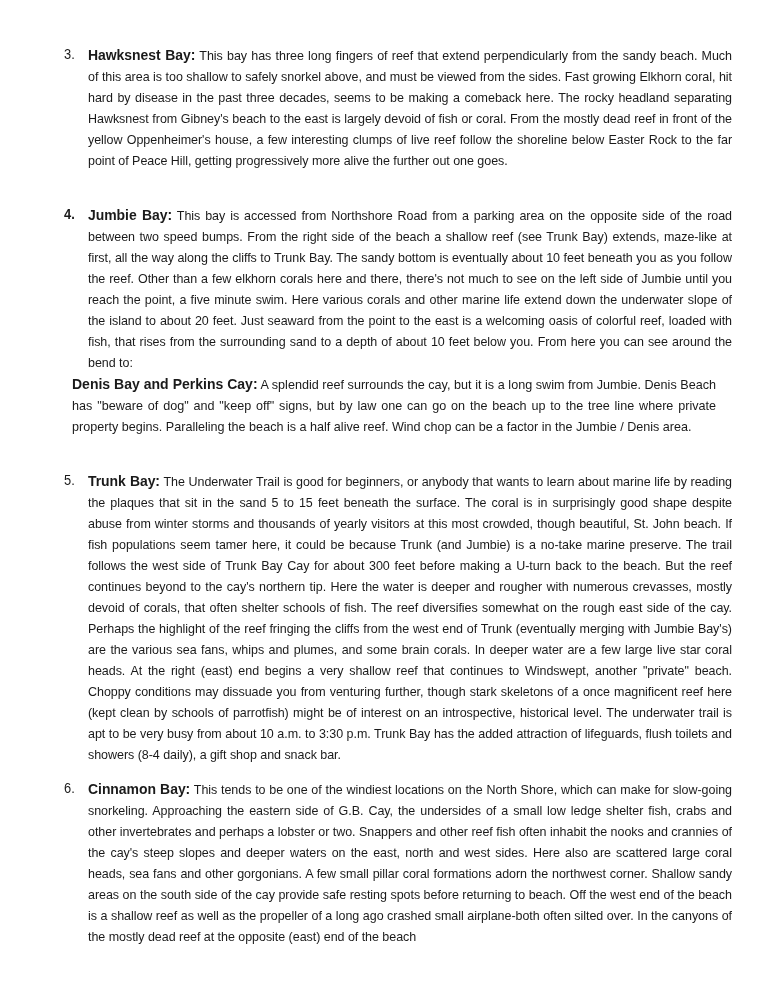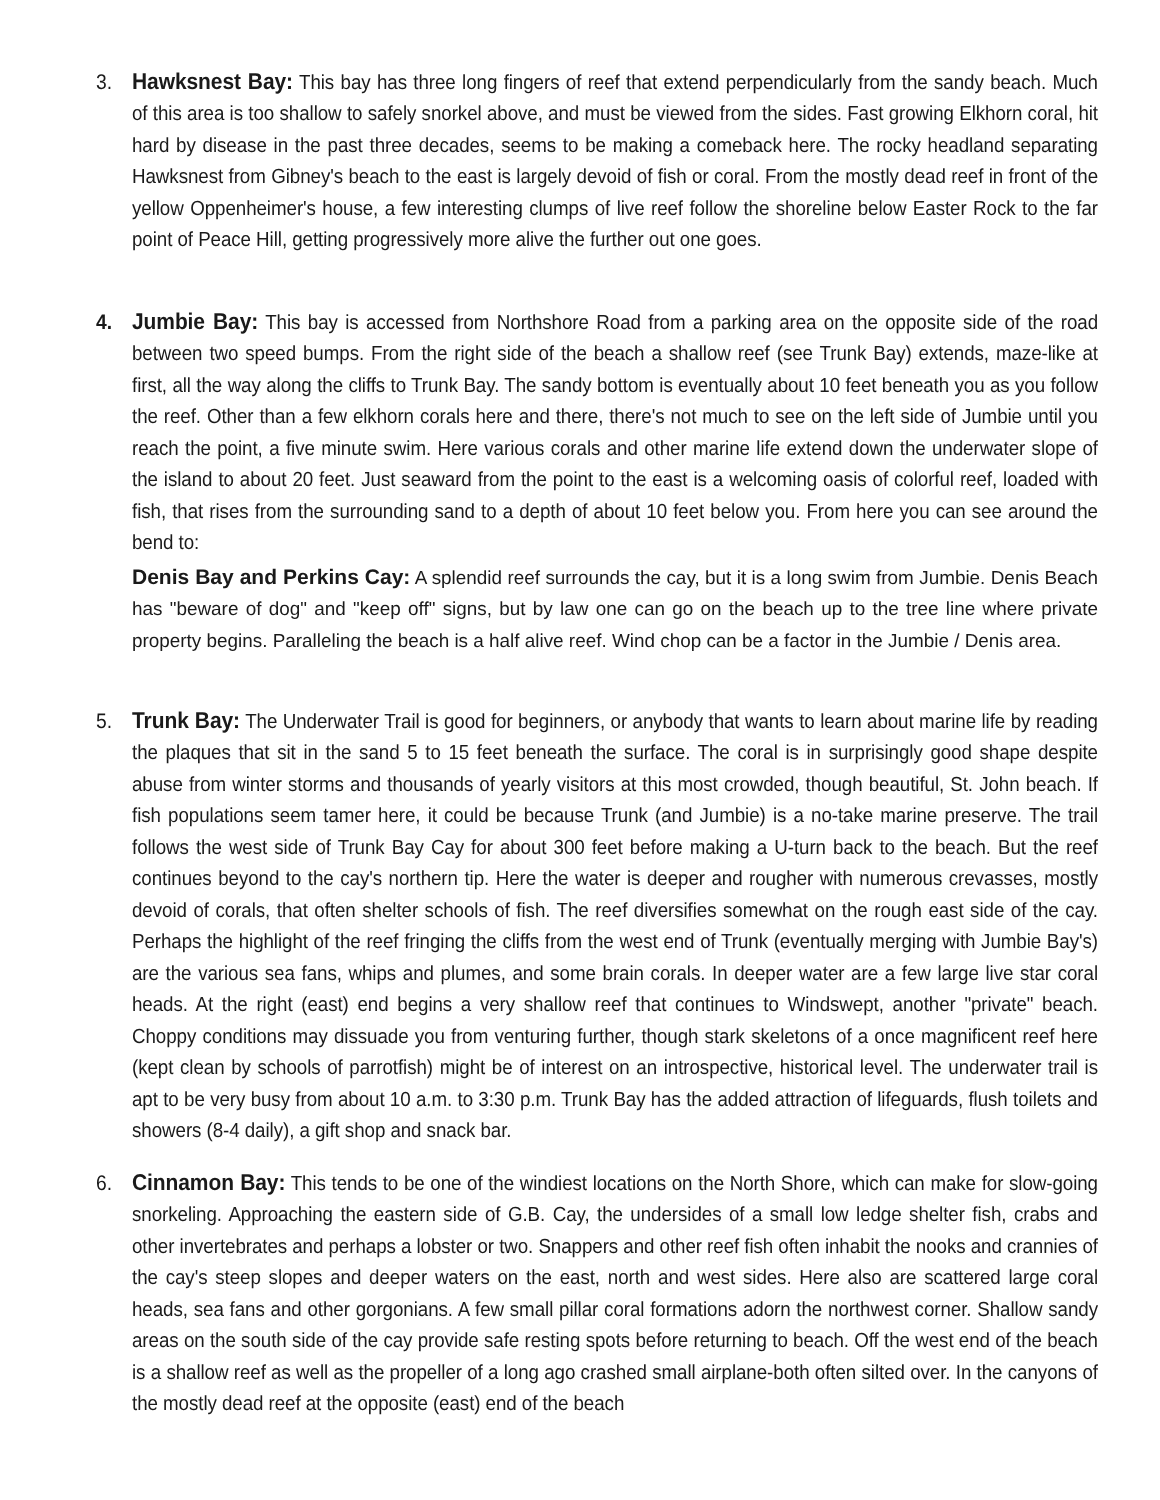--- a/index.html
+++ b/index.html
@@ -16,21 +16,21 @@
     .num.bold { font-weight: bold; }
     .body {
       position: absolute; left: 88px; width: 700px;
       font-size: 13.6px; line-height: 21px; text-align: justify;
       transform: scaleX(0.92); transform-origin: left top;
       letter-spacing: -0.05px;
     }
     .head { font-weight: bold; font-size: 15.2px; }
     .sub-head { font-weight: bold; font-size: 14px; }
     .sub {
-      position: absolute; left: 88px; width: 644px;
+      position: absolute; left: 72px; width: 644px;
       font-size: 12.6px; line-height: 21px; text-align: justify;
     }
   </style>
 </head>
 <body>
 
 <div class="page">
 
   <div class="item" style="top:44px;">
     <span class="num">3.</span>

